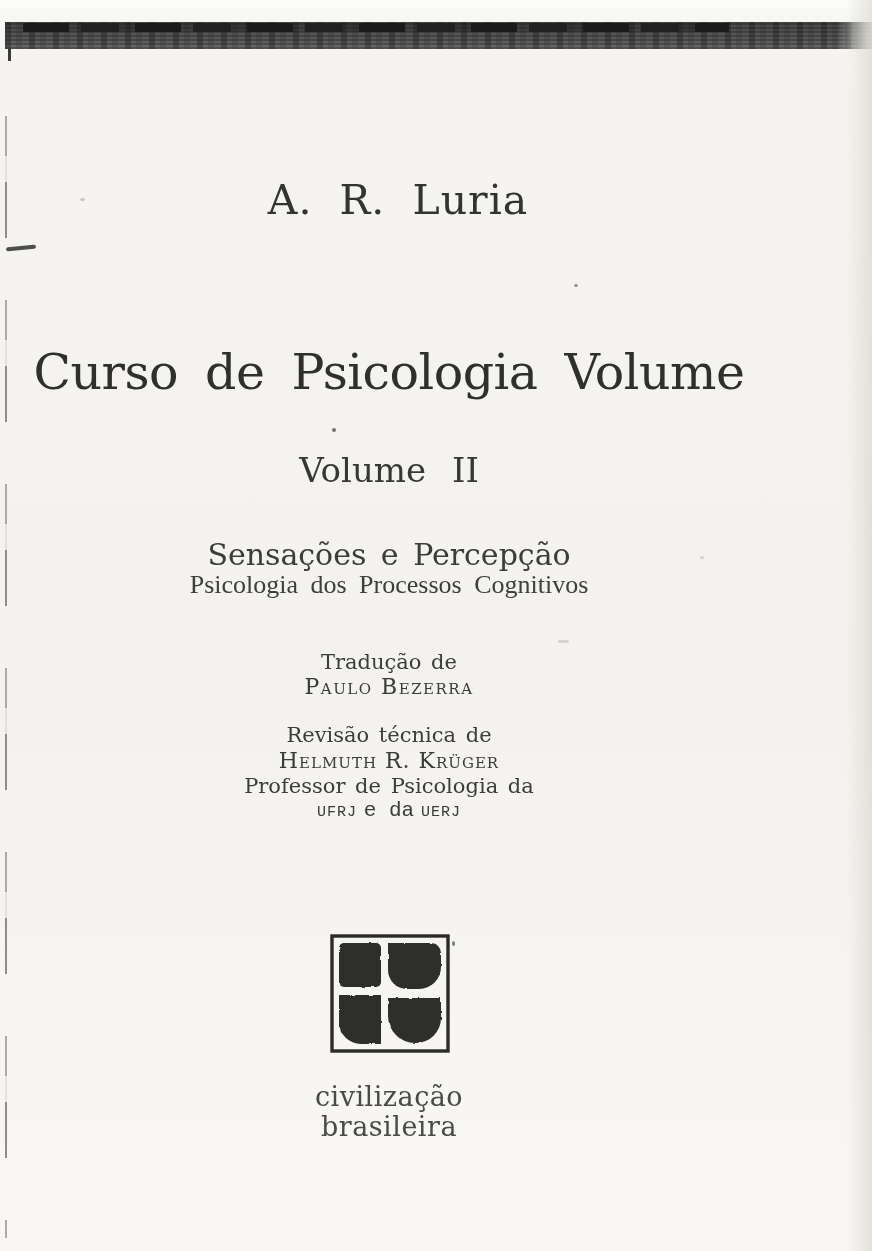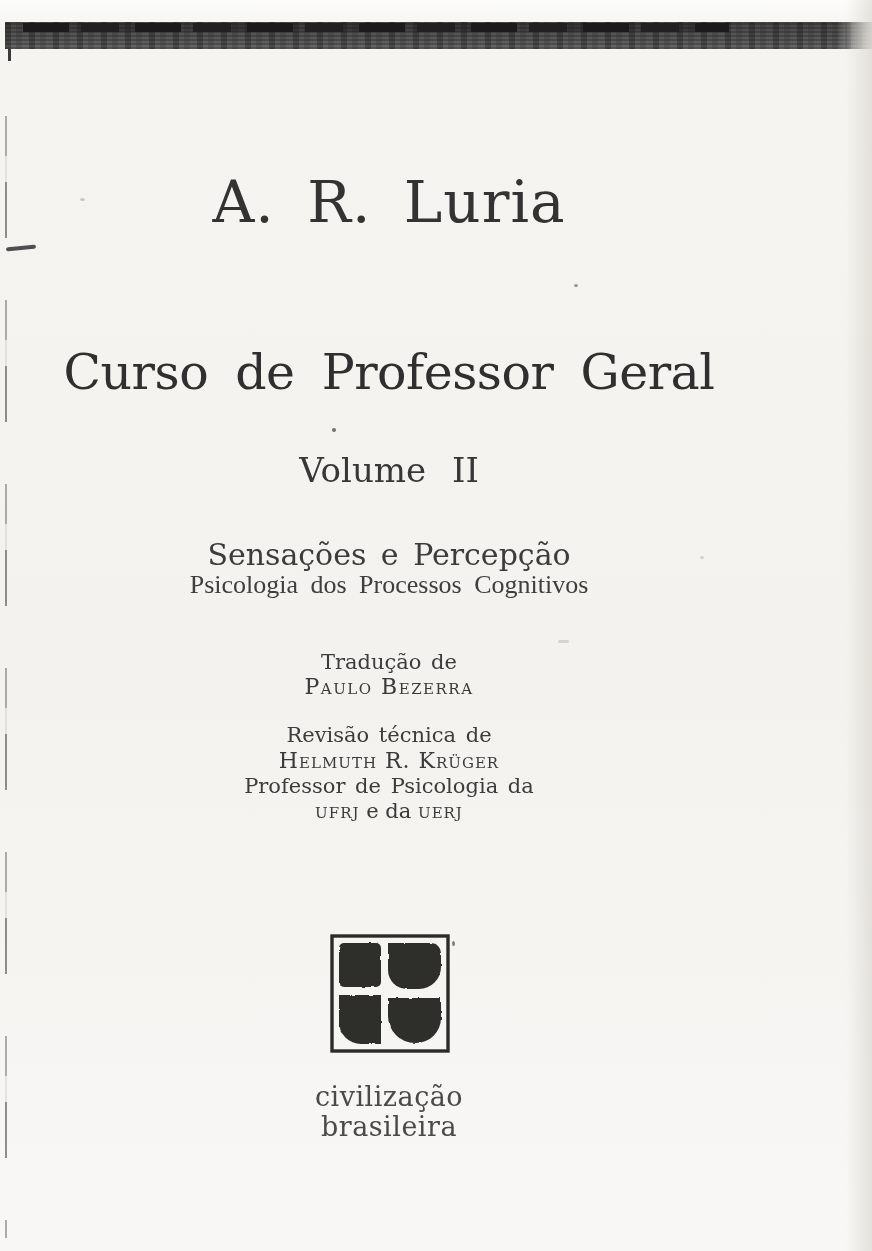--- a/index.html
+++ b/index.html
@@ -27,32 +27,32 @@
     position:absolute;left:5px;top:88px;width:2px;height:1150px;
     background:repeating-linear-gradient(180deg,
       rgba(110,110,110,0) 0 28px, rgba(110,110,110,.55) 28px 68px,
       rgba(140,140,140,.18) 68px 94px, rgba(85,85,85,.65) 94px 150px,
       rgba(120,120,120,0) 150px 184px);
   }
   .edge-tick{position:absolute;left:6px;top:246px;width:30px;height:4px;background:#4e4e4e;border-radius:2px;transform:rotate(-6deg);}
   .right-shade{position:absolute;right:0;top:0;width:26px;height:100%;background:linear-gradient(90deg, rgba(205,202,192,0), rgba(203,200,190,.45));}
   
   .col{position:absolute;left:0;width:778px;text-align:center;}
-  .author{top:168px;font-size:58px;letter-spacing:1px;word-spacing:13px;color:#333;}
+  .author{top:176px;font-size:41px;letter-spacing:1px;word-spacing:13px;color:#333;padding-left:9px;}
   .title{top:344px;font-size:49px;word-spacing:12px;letter-spacing:-.5px;color:#2f2f2f;}
   .volume{top:450px;font-size:34px;word-spacing:15px;color:#373737;}
   .subtitle{top:537px;font-size:30px;word-spacing:5px;color:#3c3c3c;}
   .series{top:570px;font-size:26px;word-spacing:6px;color:#3e3e3e;font-family:Liberation Serif, serif;}
   .small-line{font-size:21px;word-spacing:3px;color:#3c3c3c;}
   .trad-label{top:650px;}
   .trad-name{top:674px;font-size:22px;font-variant:small-caps;letter-spacing:1.5px;}
   .rev-label{top:723px;}
   .rev-name{top:748px;font-size:22px;font-variant:small-caps;letter-spacing:1px;}
   .rev-role{top:774px;}
-  .affil{top:799px;font-size:21px;}
+  .affil{top:799px;font-size:21px;font-family:Liberation Mono, monospace;}
   .affil .acr{font-variant:small-caps;letter-spacing:1px;}
   .affil .conn{margin:0 .32em;}
   .logo-wrap{position:absolute;top:934px;left:330px;width:120px;height:119px;}
   .pub{top:1082px;font-size:27px;line-height:30px;color:#4a4a4a;letter-spacing:.5px;}
   
   .sp{position:absolute;border-radius:50%;background:rgba(70,70,70,.55);}
   .sp1{left:574px;top:284px;width:4px;height:3px;}
   .sp2{left:332px;top:428px;width:4px;height:4px;background:rgba(60,60,60,.7);}
   .sp3{left:452px;top:941px;width:3px;height:5px;background:rgba(60,60,60,.65);}
   .sp4{left:80px;top:198px;width:5px;height:3px;background:rgba(130,130,130,.38);}
@@ -65,21 +65,21 @@
 <div class="scan">
 
   <div class="band"></div>
   <div class="band-tail"></div>
   <div class="edge-line"></div>
   <div class="edge-tick"></div>
   <div class="right-shade"></div>
 
   <div class="col author">A. R. Luria</div>
 
-  <div class="col title">Curso de Professor Geral</div>
+  <div class="col title">Curso de Psicologia Volume</div>
 
   <div class="col volume">Volume II</div>
 
   <div class="col subtitle">Sensações e Percepção</div>
   <div class="col series">Psicologia dos Processos Cognitivos</div>
 
   <div class="col trad-name">Paulo Bezerra</div>
   <div class="col small-line trad-label">Tradução de</div>
 
   <div class="col rev-name">Helmuth R. Krüger</div>

